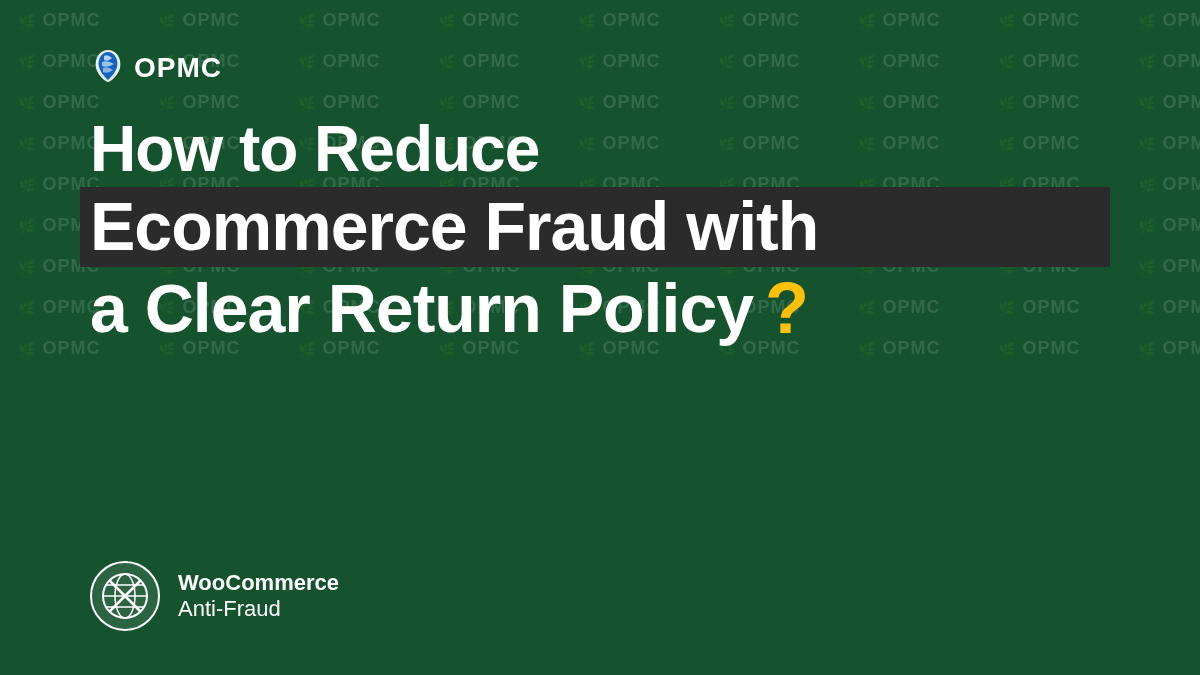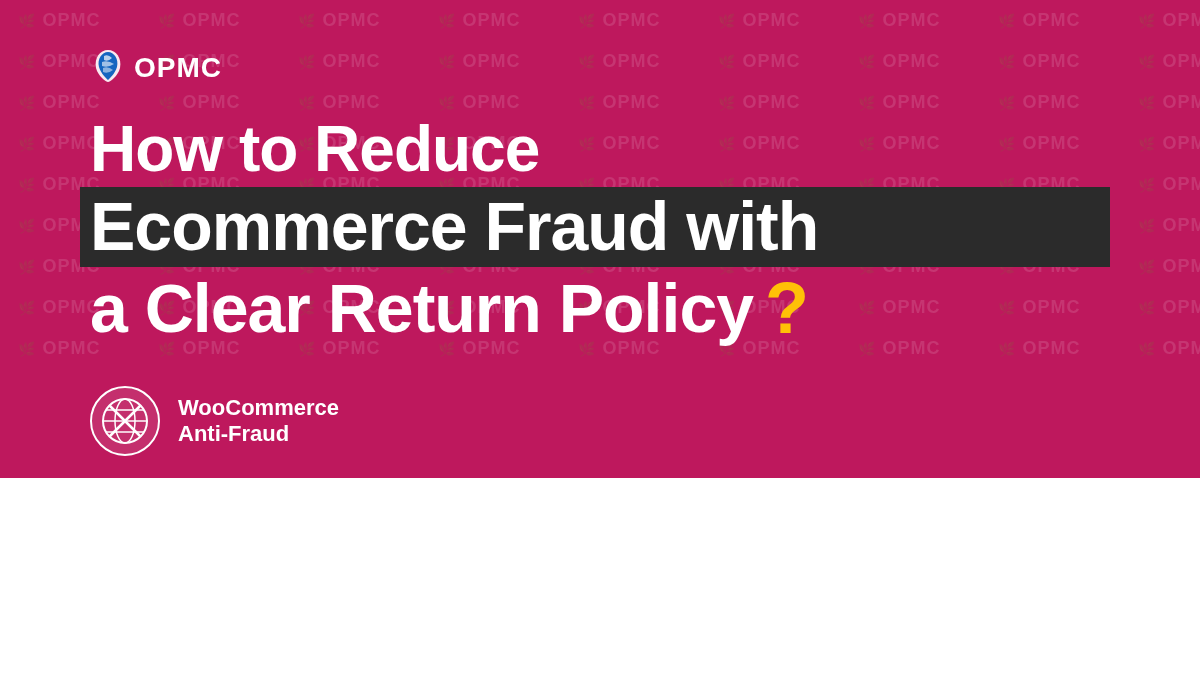--- a/index.html
+++ b/index.html
@@ -6,22 +6,22 @@
 
     body {
       width: 1200px;
       height: 675px;
       overflow: hidden;
       font-family: 'Arial Black', 'Arial', sans-serif;
     }
 
     .bg {
       width: 1200px;
-      height: 478px;
-      background-color: #be185d;
+      height: 675px;
+      background-color: #14532d;
       position: relative;
       display: flex;
       flex-direction: column;
       align-items: flex-start;
       justify-content: flex-start;
       overflow: hidden;
     }
 
     
     .watermark-grid {
@@ -165,21 +165,21 @@
       color: #ffffff;
       font-size: 22px;
       font-weight: 900;
       font-family: 'Arial Black', Arial, sans-serif;
       line-height: 1.2;
     }
 
     .plugin-sub {
       color: #ffffff;
       font-size: 22px;
-      font-weight: 700;
+      font-weight: 400;
       font-family: Arial, sans-serif;
       line-height: 1.2;
     }
   </style>
 </head>
 <body>
 
 <div class="bg">
 
   <div class="watermark-grid">

